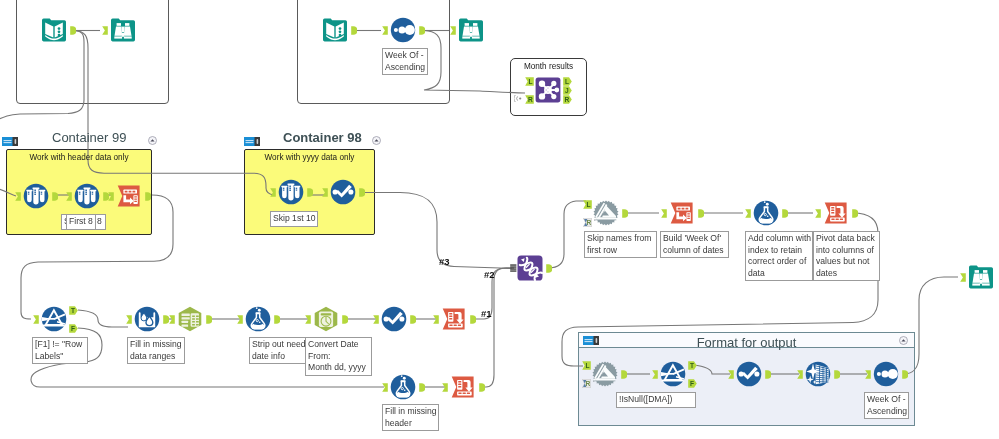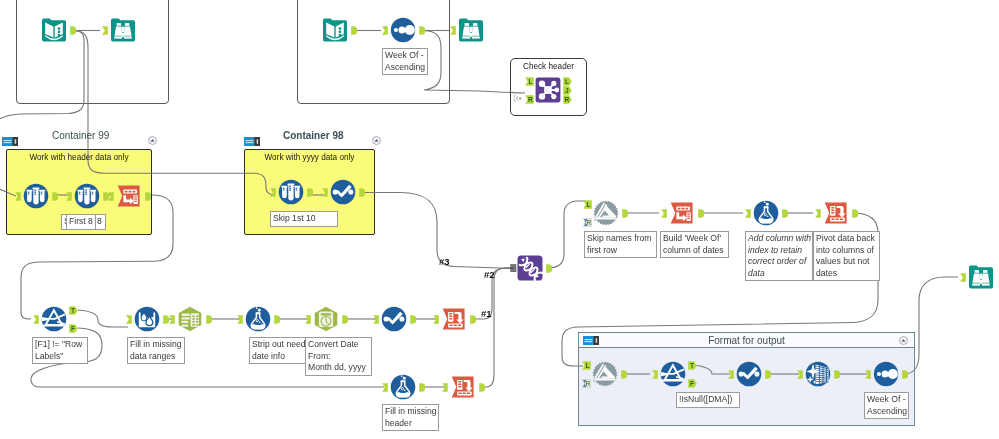--- a/index.html
+++ b/index.html
@@ -3,21 +3,21 @@
 <meta charset="utf-8">
 <style>
   html,body{margin:0;padding:0;}
   body{width:999px;height:439px;background:#ffffff;font-family:"Liberation Sans",sans-serif;overflow:hidden;position:relative;}
   #canvas{position:absolute;left:0;top:0;width:999px;height:439px;}
   svg.layer{position:absolute;left:0;top:0;width:999px;height:439px;overflow:visible;}
   .box{position:absolute;box-sizing:border-box;}
   .annot{position:absolute;box-sizing:border-box;border:1px solid #9b9b9b;background:#fff;font-size:8.6px;
          color:#3a3a3a;line-height:11.6px;padding:1px 2px;white-space:pre;}
   .cmt{position:absolute;font-size:8.2px;color:#1a1a1a;text-align:center;white-space:nowrap;}
-  .chdr{position:absolute;font-size:10px;color:#3e5055;text-align:center;white-space:nowrap;}
+  .chdr{position:absolute;font-size:13px;color:#3e5055;text-align:center;white-space:nowrap;}
   .wlabel{position:absolute;font-size:9.5px;font-weight:bold;color:#111;white-space:nowrap;}
   .tool{position:absolute;}
 </style>
 </head>
 <body>
 
 <div id="canvas">
   <div id="boxes">
       <div class="box" style="left: 16px; top: -40px; width: 153px; height: 144px; border: 1px solid rgb(90, 90, 90); border-radius: 4px; background: rgb(255, 255, 255);"></div>
       <div class="box" style="left: 297px; top: -40px; width: 153px; height: 144px; border: 1px solid rgb(90, 90, 90); border-radius: 4px; background: rgb(255, 255, 255);"></div>
@@ -55,21 +55,21 @@
       <path d="M 700 213 H 743" fill="none" stroke="#777777" stroke-width="1.1"></path>
       <path d="M 784 213 H 813" fill="none" stroke="#777777" stroke-width="1.1"></path>
       <path d="M 853 213 C 868 213 878 219 878 233 V 300 C 878 315 868 322 853 322.5 L 578 327 C 566 327.4 562 332 562 342 V 356 C 562 364 566 366 574 366 H 583" fill="none" stroke="#777777" stroke-width="1.1"></path>
       <path d="M 623 374 H 650" fill="none" stroke="#777777" stroke-width="1.1"></path>
       <path d="M 693 365 C 706 366 712 370 712 374 H 730" fill="none" stroke="#777777" stroke-width="1.1"></path>
       <path d="M 767 374 H 799" fill="none" stroke="#777777" stroke-width="1.1"></path>
       <path d="M 836 374 H 867" fill="none" stroke="#777777" stroke-width="1.1"></path>
       <path d="M 903 374 C 914 374 919 368 919 354 V 300 C 919 285 929 277 944 277 H 958" fill="none" stroke="#777777" stroke-width="1.1"></path>
     </svg>
   <div id="nodes">
-      <div class="cmt" style="left: 510px; width: 77px; top: 62px;">Check header</div>
+      <div class="cmt" style="left: 510px; width: 77px; top: 62px;">Month results</div>
       <div class="cmt" style="left: 6px; width: 146px; top: 153px;">Work with header data only</div>
       <div class="cmt" style="left: 244px; width: 131px; top: 153px;">Work with yyyy data only</div>
       <div style="position: absolute; left: 583px; top: 336px; line-height: 0;"><svg width="16" height="9" viewBox="0 0 16 9">
           <rect x="0" y="0" width="16" height="9" fill="#1a8fd6"></rect>
           <rect x="10.5" y="0" width="5.5" height="9" fill="#3a3a3a"></rect>
           <rect x="12.6" y="2" width="1.6" height="5" rx="0.8" fill="#cfcfcf"></rect>
           <rect x="1.5" y="3.2" width="8" height="0.9" fill="#eaf6ff"></rect>
           <rect x="1.5" y="5.2" width="8" height="0.9" fill="#eaf6ff"></rect>
         </svg></div>
       <div style="position: absolute; left: 899px; top: 336px; line-height: 0;"><svg width="9" height="9" viewBox="0 0 9 9">
@@ -102,45 +102,45 @@
         <div class="chdr" style="left: 283px; top: 130px; font-weight: bold;">Container 98</div>
         <div style="position: absolute; left: 372px; top: 131px;"><svg width="9" height="9" viewBox="0 0 9 9">
             <circle cx="4.5" cy="4.5" r="4" fill="#f4f4f8" stroke="#9a9aa8" stroke-width="0.8"></circle>
             <path d="M2.4 5.4 L4.5 3.2 L6.6 5.4 Z" fill="#4a4a5a"></path>
           </svg></div>
       </div>
       <div class="annot" style="left: 382px; top: 48px; width: 46px; min-height: 25px;">Week Of -
 Ascending</div>
       <div class="annot" style="left: 15px; top: 214px; width: 45px; min-height: 15px; margin-left: 46px;">Skip 1st 8</div>
       <div class="annot" style="left: 66px; top: 214px; width: 30px; min-height: 15px;">First 8</div>
-      <div class="annot" style="left: 270px; top: 211px; width: 68px; min-height: 15px;">Skip 1st 10</div>
+      <div class="annot" style="left: 270px; top: 211px; width: 48px; min-height: 15px;">Skip 1st 10</div>
       <div class="annot" style="left: 32px; top: 337px; width: 56px; min-height: 26px;">[F1] != "Row
 Labels"</div>
       <div class="annot" style="left: 127px; top: 337px; width: 58px; min-height: 26px;">Fill in missing
 data ranges</div>
       <div class="annot" style="left: 237px; top: 337px; width: 76px; min-height: 26px; margin-left: 12px;">Strip out needed
 date info</div>
       <div class="annot" style="left: 305px; top: 337px; width: 67px; min-height: 37px;">Convert Date
 From:
 Month dd, yyyy</div>
       <div class="annot" style="left: 382px; top: 404px; width: 57px; min-height: 26px;">Fill in missing
 header</div>
       <div class="annot" style="left: 584px; top: 231px; width: 73px; min-height: 25px;">Skip names from
 first row</div>
       <div class="annot" style="left: 660px; top: 231px; width: 69px; min-height: 25px;">Build 'Week Of'
 column of dates</div>
-      <div class="annot" style="left: 745px; top: 231px; width: 68px; min-height: 48px; font-style: italic;">Add column with
+      <div class="annot" style="left: 745px; top: 231px; width: 68px; min-height: 48px;">Add column with
 index to retain
 correct order of
 data</div>
       <div class="annot" style="left: 813px; top: 231px; width: 67px; min-height: 48px;">Pivot data back
 into columns of
 values but not
 dates</div>
-      <div class="annot" style="left: 676px; top: 392px; width: 64px; min-height: 14px;">!IsNull([DMA])</div>
+      <div class="annot" style="left: 616px; top: 392px; width: 80px; min-height: 14px;">!IsNull([DMA])</div>
       <div class="annot" style="left: 864px; top: 392px; width: 45px; min-height: 25px;">Week Of -
 Ascending</div>
       <div class="wlabel" style="left: 481px; top: 308px;">#1</div>
       <div class="wlabel" style="left: 484px; top: 269px;">#2</div>
       <div class="wlabel" style="left: 439px; top: 256px;">#3</div>
       <div class="tool" style="left: 41px; top: 17px; width: 26px; height: 26px;"><svg width="26" height="26" viewBox="0 0 26 26" shape-rendering="geometricPrecision">
           <path d="M1 3.2a1.6 1.6 0 0 1 1.6-1.6h6.1l1.5 1.6h13.2a1.6 1.6 0 0 1 1.6 1.6v18.0a1.6 1.6 0 0 1-1.6 1.6H2.6A1.6 1.6 0 0 1 1 22.6Z" fill="#0d9488"></path>
           <path d="M4.2 5.6 L12.3 9.5 V20.4 L4.2 16.9 Z" fill="#ffffff"></path>
           <path d="M21.8 5.6 L13.7 9.5 V20.4 L21.8 16.9 Z" fill="#ffffff"></path>
           <path d="M4.2 17.9 C7.9 20.6 10.4 21.6 13.0 21.6 C15.6 21.6 18.1 20.6 21.8 17.9 L21.8 19.5 C18.1 22.3 15.6 23.2 13.0 23.2 C10.4 23.2 7.9 22.3 4.2 19.5 Z" fill="#ffffff"></path>

